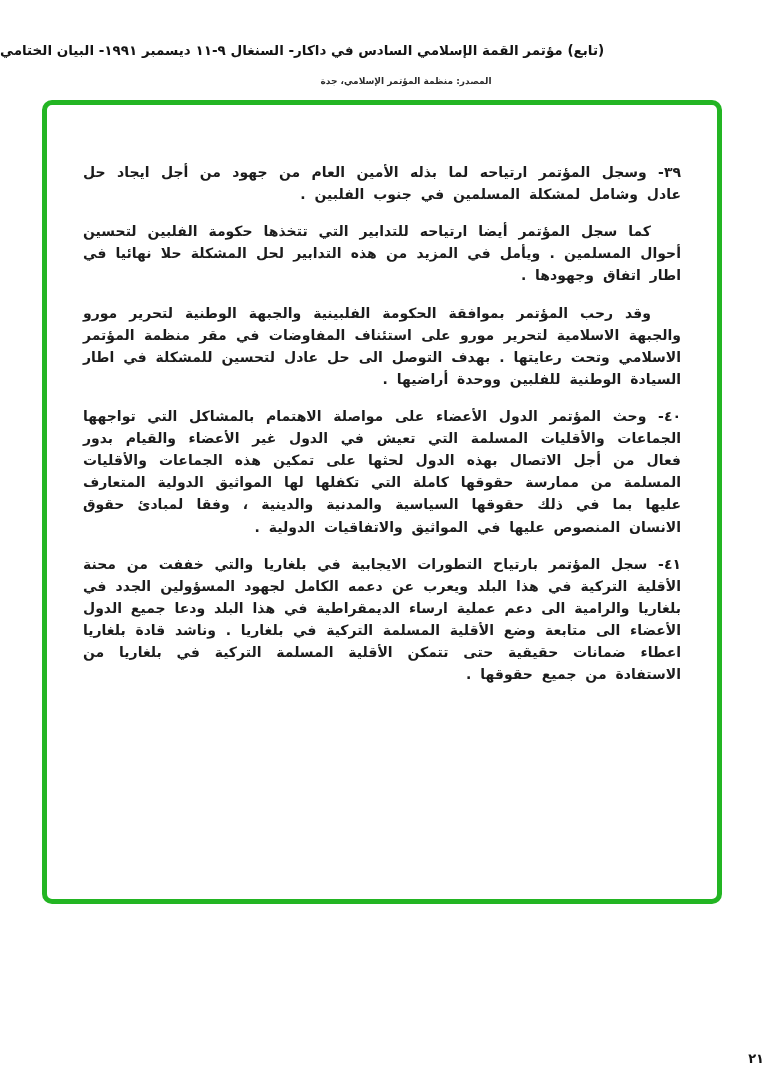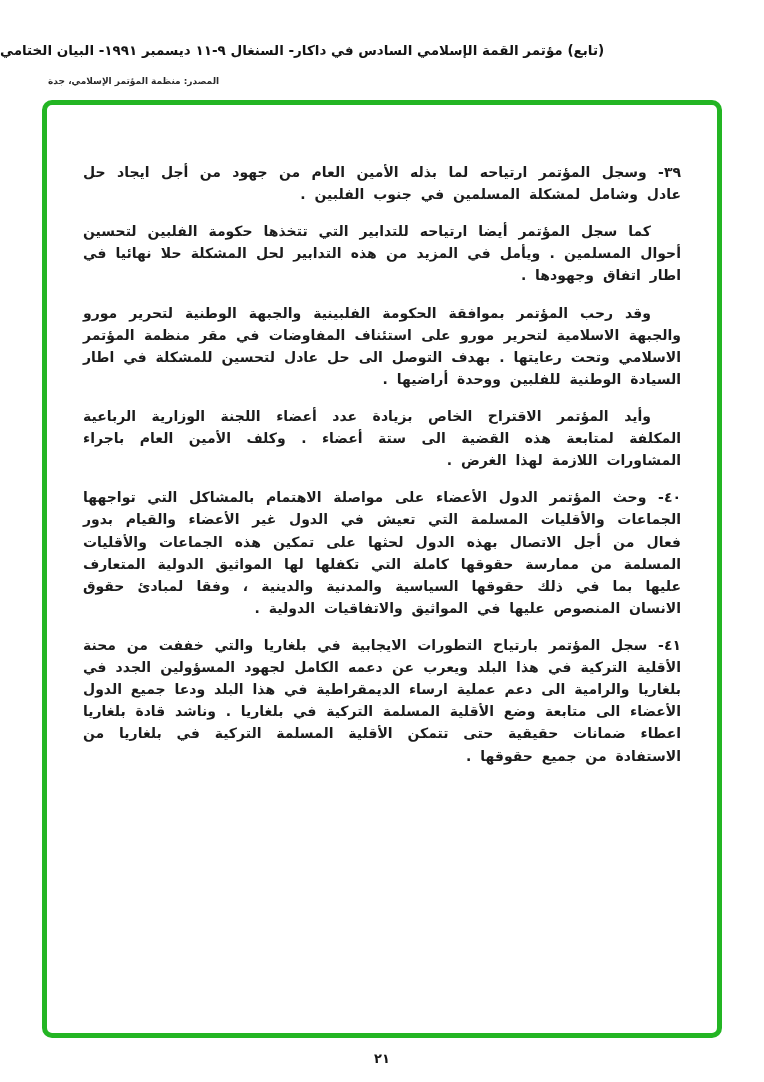--- a/index.html
+++ b/index.html
@@ -24,33 +24,33 @@
     font-weight: bold;
     font-size: 13.5px;
     color: #141414;
     letter-spacing: 0.2px;
   }
   .page-source {
     position: absolute;
     top: 76px;
     left: 0;
     right: 0;
-    text-align: left;
+    text-align: center;
     direction: rtl;
     font-weight: bold;
     font-size: 9px;
     color: #2a2a2a;
     padding-left: 48px;
   }
   .frame {
     position: absolute;
     top: 100px;
     left: 42px;
     width: 680px;
-    height: 938px;
+    height: 804px;
     box-sizing: border-box;
     border: 5px solid #23b523;
     border-radius: 10px;
     background: #ffffff;
   }
   .content {
     position: absolute;
     top: 56px;
     right: 36px;
     left: 36px;
@@ -66,38 +66,37 @@
     margin: 0 0 15px 0;
   }
   p.para.indent {
     text-indent: 30px;
   }
   .page-number {
     position: absolute;
     bottom: 16px;
     left: 0;
     right: 0;
-    text-align: center;
+    text-align: right;
     direction: rtl;
     font-weight: bold;
     font-size: 13px;
     color: #141414;
   }
 </style>
 </head>
 <body>
 
 <div class="page-header">(تابع) مؤتمر القمة الإسلامي السادس في داكار- السنغال ٩-١١ ديسمبر ١٩٩١- البيان الختامي</div>
 
 <div class="page-source">المصدر: منظمة المؤتمر الإسلامي، جدة</div>
 
 <div class="frame">
   <div class="content">
     <p class="para">٣٩- وسجل المؤتمر ارتياحه لما بذله الأمين العام من جهود من أجل ايجاد حل عادل وشامل لمشكلة المسلمين في جنوب الفلبين .</p>
     <p class="para indent">كما سجل المؤتمر أيضا ارتياحه للتدابير التي تتخذها حكومة الفلبين لتحسين أحوال المسلمين . ويأمل في المزيد من هذه التدابير لحل المشكلة حلا نهائيا في اطار اتفاق وجهودها .</p>
     <p class="para indent">وقد رحب المؤتمر بموافقة الحكومة الفلبينية والجبهة الوطنية لتحرير مورو والجبهة الاسلامية لتحرير مورو على استئناف المفاوضات في مقر منظمة المؤتمر الاسلامي وتحت رعايتها . بهدف التوصل الى حل عادل لتحسين للمشكلة في اطار السيادة الوطنية للفلبين ووحدة أراضيها .</p>
-    <p class="para indent">وأيد المؤتمر الاقتراح الخاص بزيادة عدد أعضاء اللجنة الوزارية الرباعية المكلفة لمتابعة هذه القضية الى ستة أعضاء . وكلف الأمين العام باجراء المشاورات اللازمة لهذا الغرض .</p>
     <p class="para">٤٠- وحث المؤتمر الدول الأعضاء على مواصلة الاهتمام بالمشاكل التي تواجهها الجماعات والأقليات المسلمة التي تعيش في الدول غير الأعضاء والقيام بدور فعال من أجل الاتصال بهذه الدول لحثها على تمكين هذه الجماعات والأقليات المسلمة من ممارسة حقوقها كاملة التي تكفلها لها المواثيق الدولية المتعارف عليها بما في ذلك حقوقها السياسية والمدنية والدينية ، وفقا لمبادئ حقوق الانسان المنصوص عليها في المواثيق والاتفاقيات الدولية .</p>
     <p class="para">٤١- سجل المؤتمر بارتياح التطورات الايجابية في بلغاريا والتي خففت من محنة الأقلية التركية في هذا البلد ويعرب عن دعمه الكامل لجهود المسؤولين الجدد في بلغاريا والرامية الى دعم عملية ارساء الديمقراطية في هذا البلد ودعا جميع الدول الأعضاء الى متابعة وضع الأقلية المسلمة التركية في بلغاريا . وناشد قادة بلغاريا اعطاء ضمانات حقيقية حتى تتمكن الأقلية المسلمة التركية في بلغاريا من الاستفادة من جميع حقوقها .</p>
   </div>
 </div>
 
 <div class="page-number">٢١</div>
 
 </body></html>

